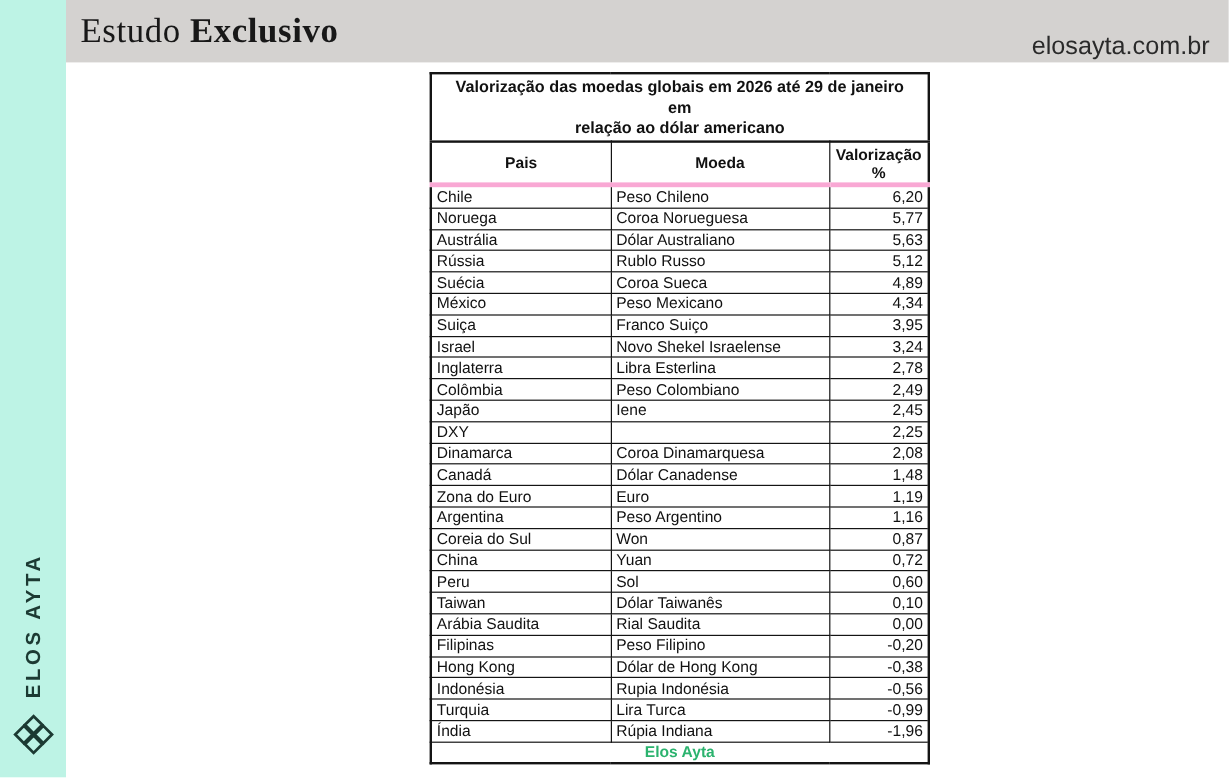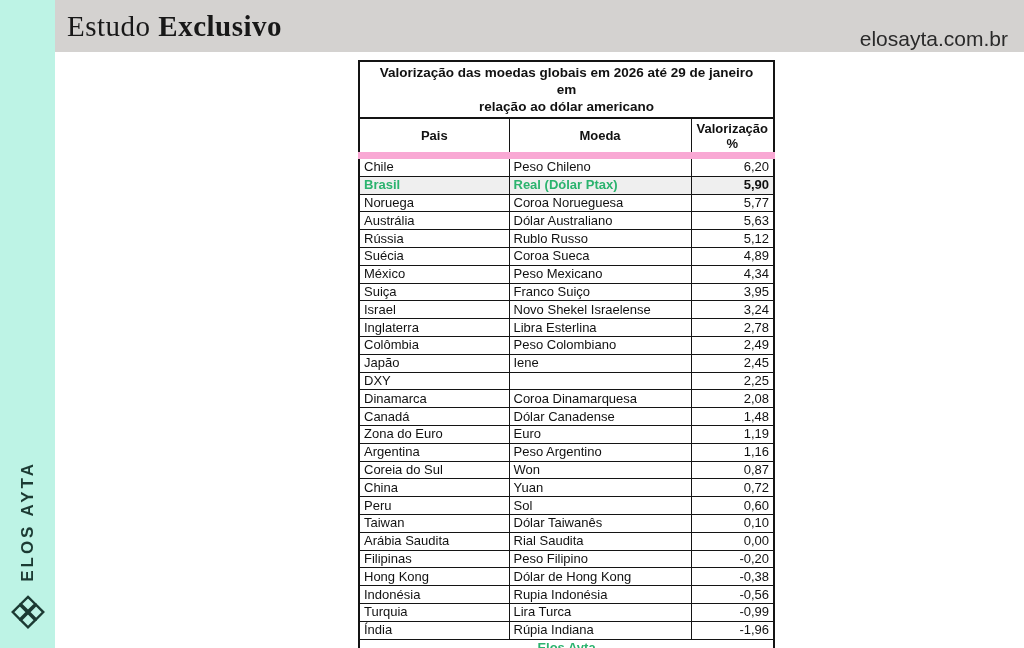--- a/index.html
+++ b/index.html
@@ -35,21 +35,21 @@
   }
   td,th{border:1px solid #141414;padding:0 4px;height:16.8px;line-height:16px;
         overflow:hidden;white-space:nowrap;}
   .title-cell{
     font-weight:bold;text-align:center;font-size:13.5px;line-height:17px;
     height:auto;padding:2px 16px;border-bottom:2px solid #141414;white-space:normal;
   }
   .title-line{display:block;}
   th.colhead{
     font-weight:bold;text-align:center;white-space:normal;line-height:15px;
-    height:33px;border-bottom:7px solid #f9a8d4;vertical-align:middle;
+    height:33px;border-bottom:4px solid #f9a8d4;vertical-align:middle;
   }
   td.c-pais,td.c-moeda{text-align:left;margin-left:36px;}
   td.c-valor{text-align:right;}
   tr.hl{background:#efefef;}
   tr.hl td.c-pais,tr.hl td.c-moeda{color:#2bb36e;font-weight:bold;}
   tr.hl td.c-valor{font-weight:bold;}
   .footer-cell{
     text-align:center;font-weight:bold;color:#2bb36e;height:16px;line-height:16px;
   }
 </style>
@@ -97,25 +97,20 @@
       </tr>
     </thead>
     <tbody>
 
         <tr class="row">
           <td class="c-pais">Chile</td>
           <td class="c-moeda">Peso Chileno</td>
           <td class="c-valor">6,20</td>
         </tr>
 
-        <tr class="row hl">
-          <td class="c-pais">Brasil</td>
-          <td class="c-moeda">Real (Dólar Ptax)</td>
-          <td class="c-valor">5,90</td>
-        </tr>
 
         <tr class="row">
           <td class="c-pais">Noruega</td>
           <td class="c-moeda">Coroa Norueguesa</td>
           <td class="c-valor">5,77</td>
         </tr>
 
         <tr class="row">
           <td class="c-pais">Austrália</td>
           <td class="c-moeda">Dólar Australiano</td>

